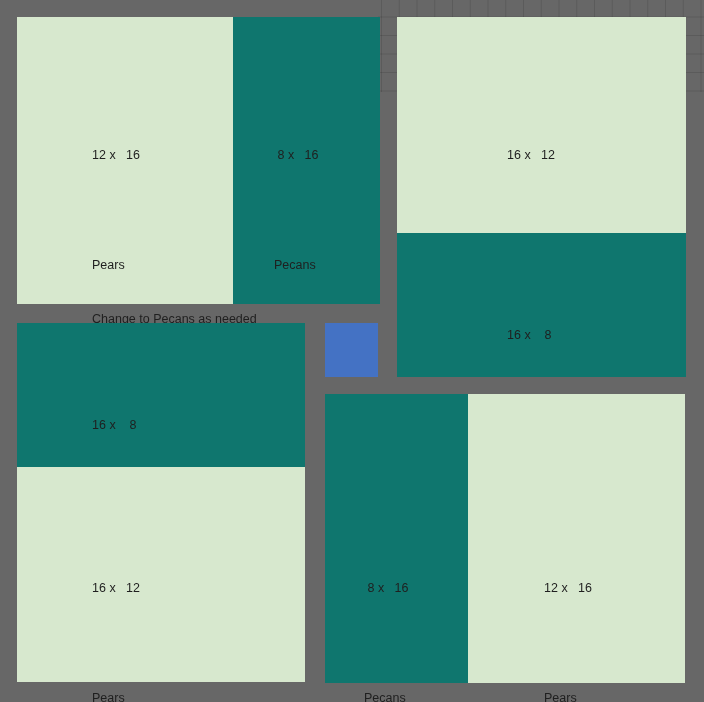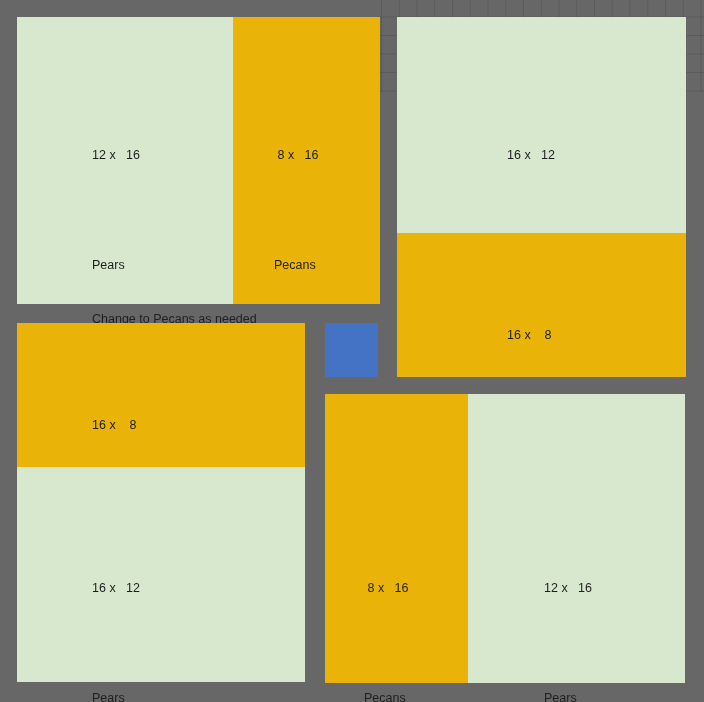--- a/index.html
+++ b/index.html
@@ -27,21 +27,21 @@
       linear-gradient(to bottom, rgba(0,0,0,0.12) 0 1px, transparent 1px);
     background-size: 17.75px 100%, 100% 18.5px;
     background-position: 3px 0px, 0px -2px;
     background-repeat: repeat;
   }
   .plot {
     position: absolute;
     overflow: visible;
   }
   .plot.pears  { background: #d7e8ce; }
-  .plot.pecans { background: #eab308; }
+  .plot.pecans { background: #0f766e; }
   .plot-text {
     position: absolute;
     color: #1f1f1f;
     font-size: 12.5px;
     line-height: 18.2px;
     white-space: pre;
   }
   .line { min-height: 18.2px; }
   .marker {
     position: absolute;

